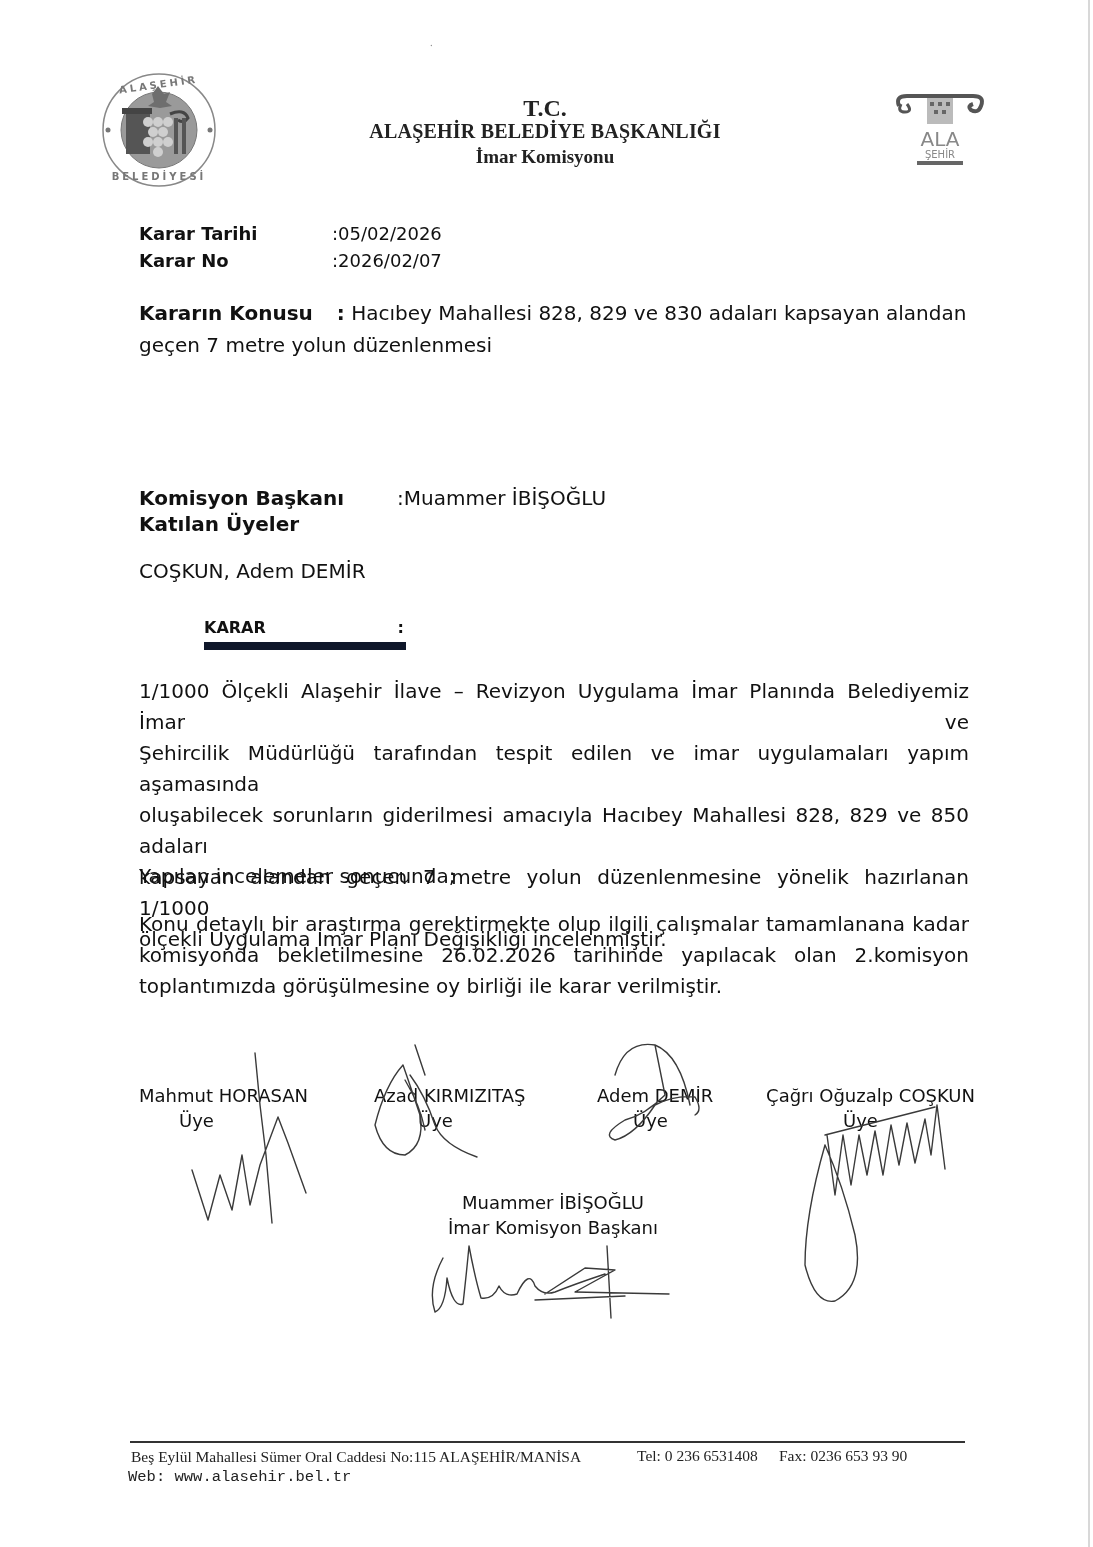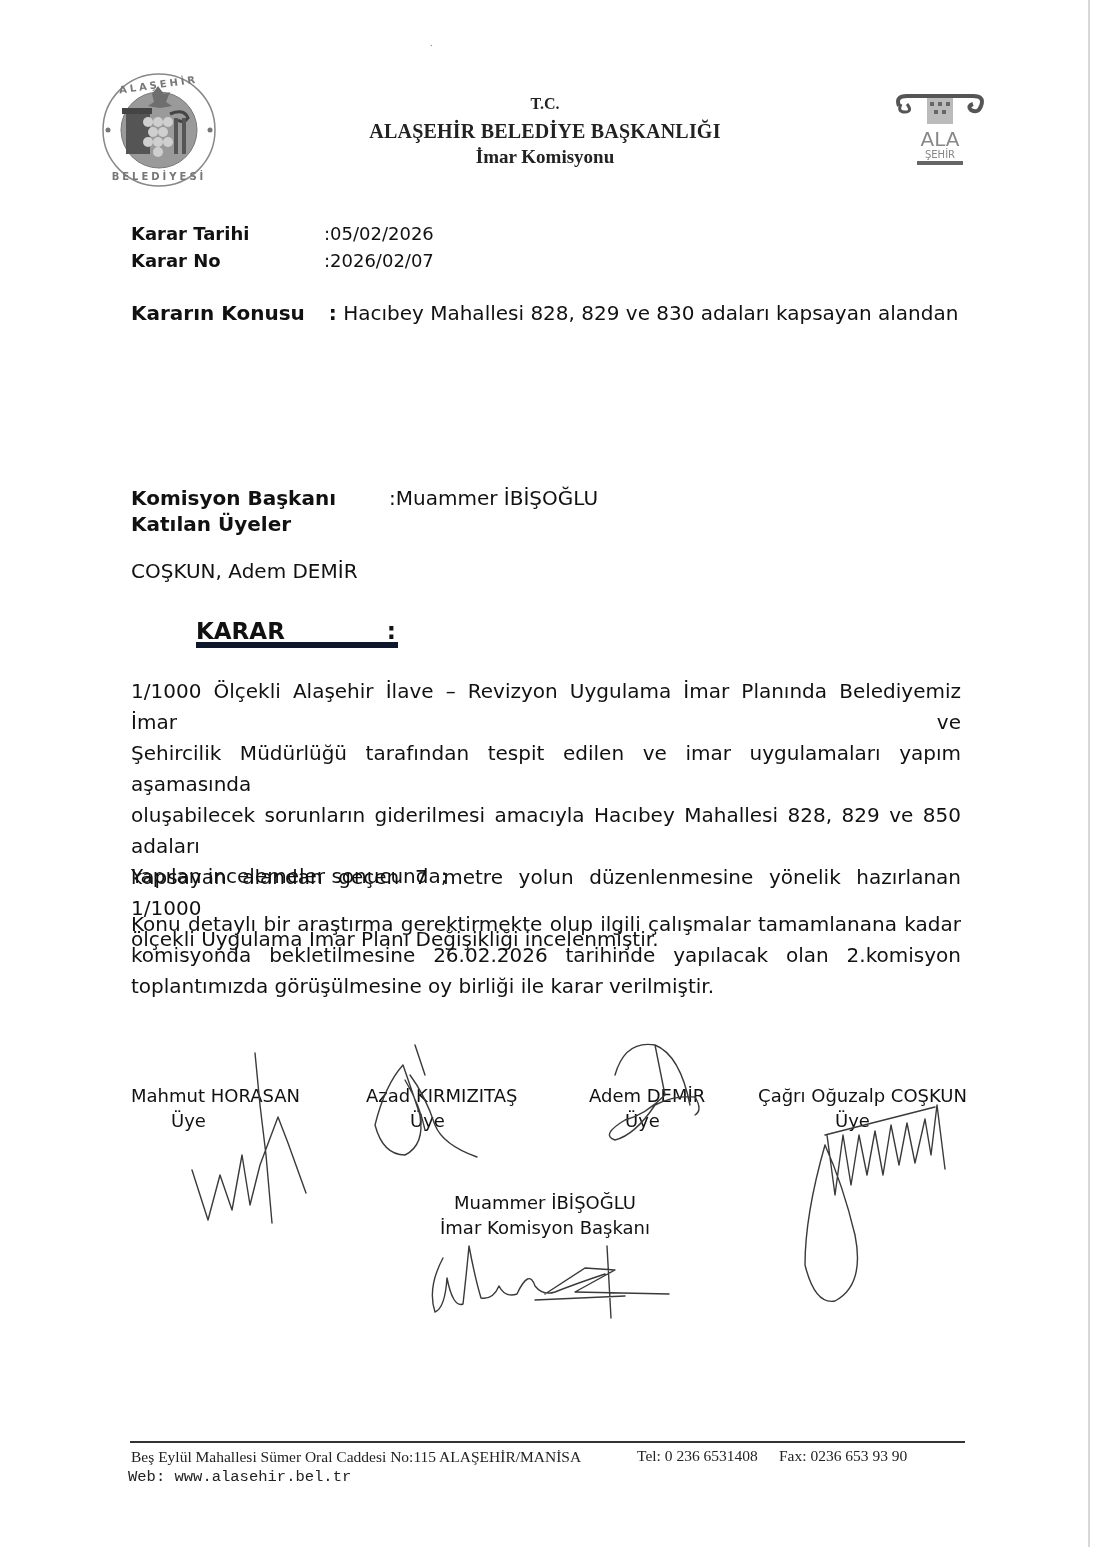--- a/index.html
+++ b/index.html
@@ -1,33 +1,33 @@
 <!DOCTYPE html>
 <html><head>
 <meta charset="utf-8">
 <style>
   html, body { margin: 0; padding: 0; background: #ffffff; }
   body { width: 1093px; height: 1547px; position: relative; overflow: hidden; color: #111; }
   .page { position: absolute; left: 0; top: 0; width: 1093px; height: 1547px; background: #fff; }
   .serif { font-family: "Liberation Serif", "DejaVu Serif", serif; }
-  .sans { font-family: "DejaVu Sans", "Liberation Sans", sans-serif; }
+  .sans { font-family: "DejaVu Sans", "Liberation Sans", sans-serif; margin-left: 8px; }
   .abs { position: absolute; }
 
   .hdr { position: absolute; left: 300px; width: 490px; text-align: center; font-weight: bold; color: #222; }
-  .hdr-tc { top: 95px; font-size: 16px; }
+  .hdr-tc { top: 95px; font-size: 24px; }
   .hdr-name { top: 120px; font-size: 20px; letter-spacing: 0.2px; }
   .hdr-sub { top: 146px; font-size: 19px; }
 
   .lbl { font-size: 18px; font-weight: bold; }
   .val { font-size: 18px; }
   .txt { font-size: 20px; line-height: 31px; }
   .bold { font-weight: bold; }
   .just { text-align: justify; text-align-last: justify; }
 
-  .karar { position: absolute; left: 196px; top: 618px; width: 202px; font-size: 23px; font-weight: bold; border-bottom: 6px solid #0f172a; height: 24px; }
+  .karar { position: absolute; left: 196px; top: 618px; width: 202px; font-size: 16px; font-weight: bold; border-bottom: 8px solid #0f172a; height: 24px; }
   .karar .colon { position: absolute; right: 2px; top: 0; }
 
   .sig-name { font-size: 18px; text-align: center; white-space: nowrap; }
   .sig-role { font-size: 18px; text-align: center; }
 
   .footer-line { position: absolute; left: 130px; top: 1441px; width: 835px; height: 2px; background: #333; }
   .footer { font-size: 15.5px; color: #222; text-align: right; }
 
   svg.sig { position: absolute; overflow: visible; }
   svg.sig path { fill: none; stroke: #3a3a3a; stroke-width: 1.4; stroke-linecap: round; stroke-linejoin: round; }
@@ -89,20 +89,21 @@
 
   <div class="abs sans lbl" style="left:131px; top:223px;">Karar Tarihi</div>
   <div class="abs sans val" style="left:324px; top:223px;">:05/02/2026</div>
   <div class="abs sans lbl" style="left:131px; top:250px;">Karar No</div>
   <div class="abs sans val" style="left:324px; top:250px;">:2026/02/07</div>
 
   <div class="abs sans txt" style="left:131px; top:298px; width:830px; white-space:nowrap;">
     <span class="bold">Kararın Konusu</span><span style="display:inline-block; width:24px;"></span><span class="bold">:</span>
     <span>Hacıbey Mahallesi 828, 829 ve 830 adaları kapsayan alandan</span>
   </div>
+  <div class="abs sans txt" style="left:131px; top:330px;">geçen 7 metre yolun düzenlenmesi</div>
 
   <div class="abs sans txt bold" style="left:131px; top:483px;">Komisyon Başkanı</div>
   <div class="abs sans txt" style="left:389px; top:483px;">:Muammer İBİŞOĞLU</div>
   <div class="abs sans txt bold" style="left:131px; top:509px;">Katılan Üyeler</div>
   <div class="abs sans txt" style="left:131px; top:556px;">COŞKUN, Adem DEMİR</div>
 
   <div class="karar sans">
     <span>KARAR</span>
     <span class="colon">:</span>
   </div>

